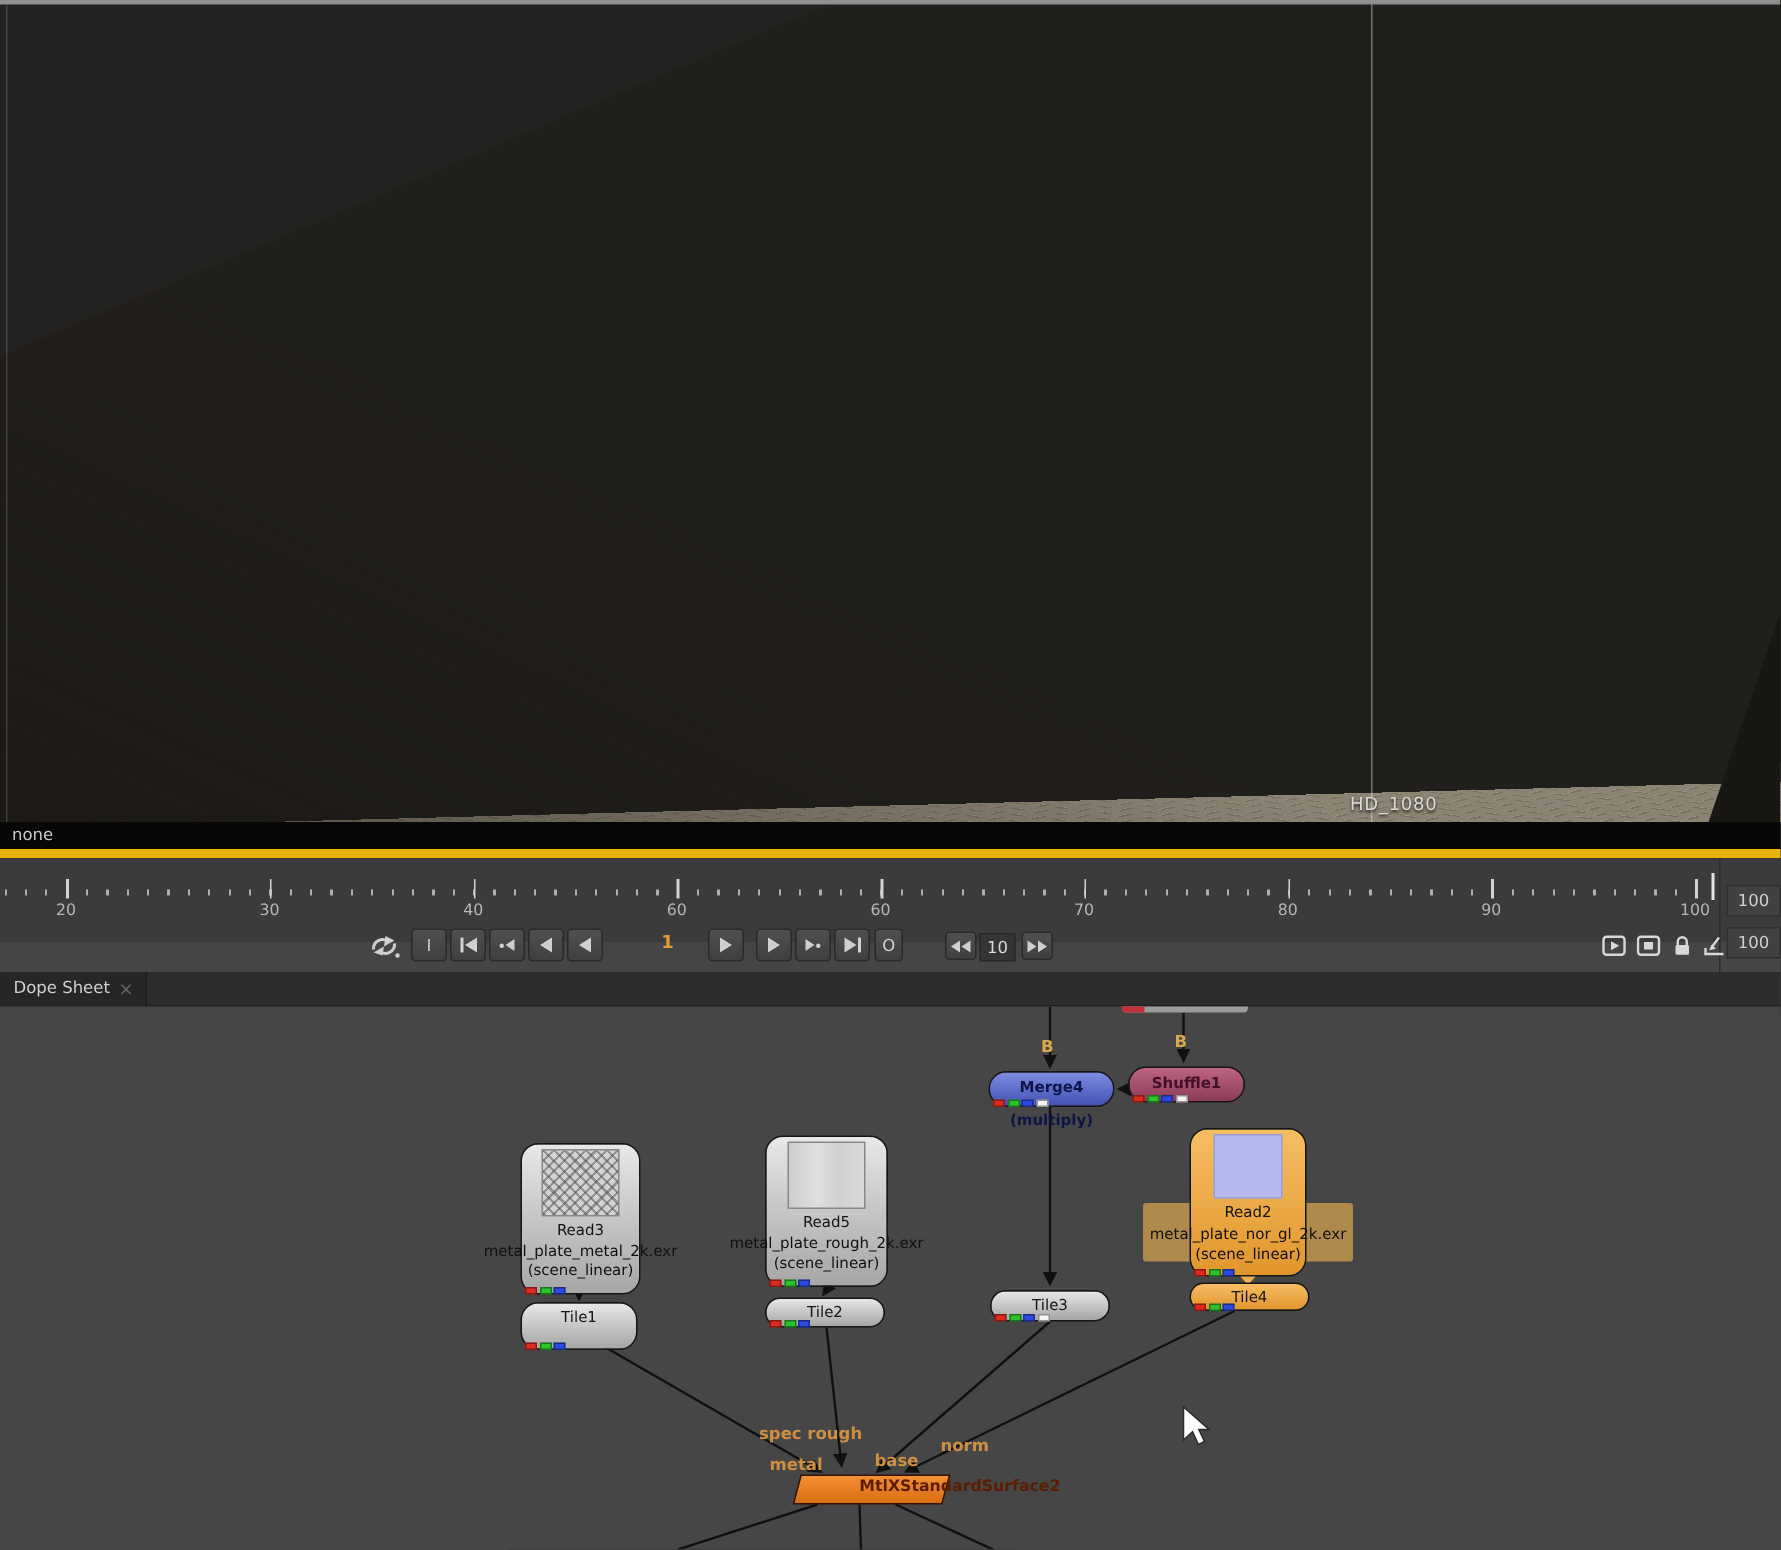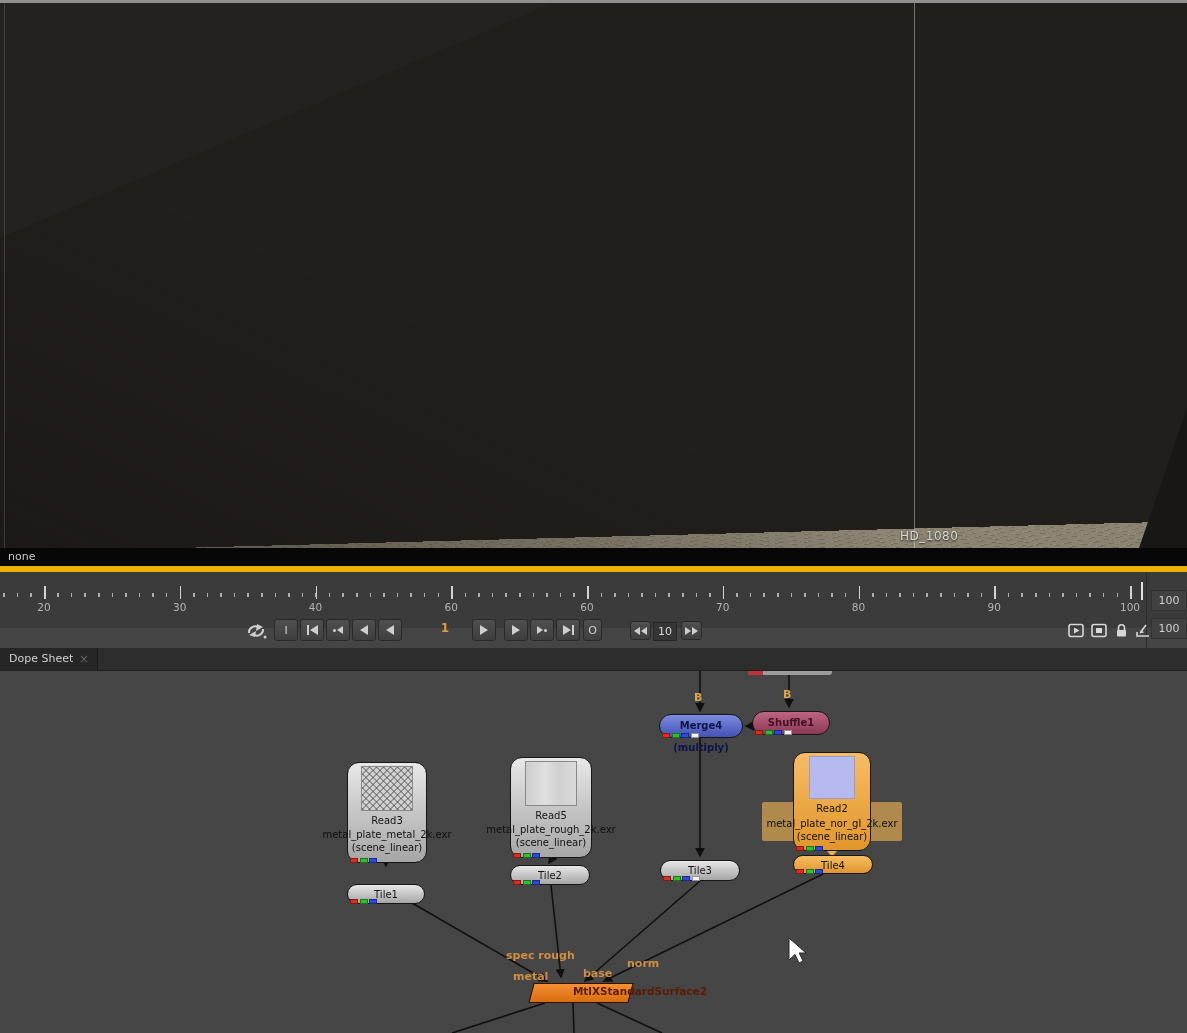--- a/index.html
+++ b/index.html
@@ -355,21 +355,21 @@
     <div class="nname">Read2</div>
     <div class="nfile" style="top:65px;">metal_plate_nor_gl_2k.exr</div>
     <div class="ncs" style="top:78px;">(scene_linear)</div>
     <div class="chips">
         <i class="chip r"></i>
         <i class="chip g"></i>
         <i class="chip b"></i>
       </div>
   </div>
 
-  <div class="node gray" style="left:347px; top:197px; width:78px; height:20px;margin-top:16px;">
+  <div class="node gray" style="left:347px; top:197px; width:78px; height:32px;">
     <div class="tile-label">Tile1</div>
     <div class="chips">
         <i class="chip r"></i>
         <i class="chip g"></i>
         <i class="chip b"></i>
       </div>
   </div>
   <div class="node gray" style="left:510px; top:194px; width:80px; height:20px;">
     <div class="tile-label">Tile2</div>
     <div class="chips">

